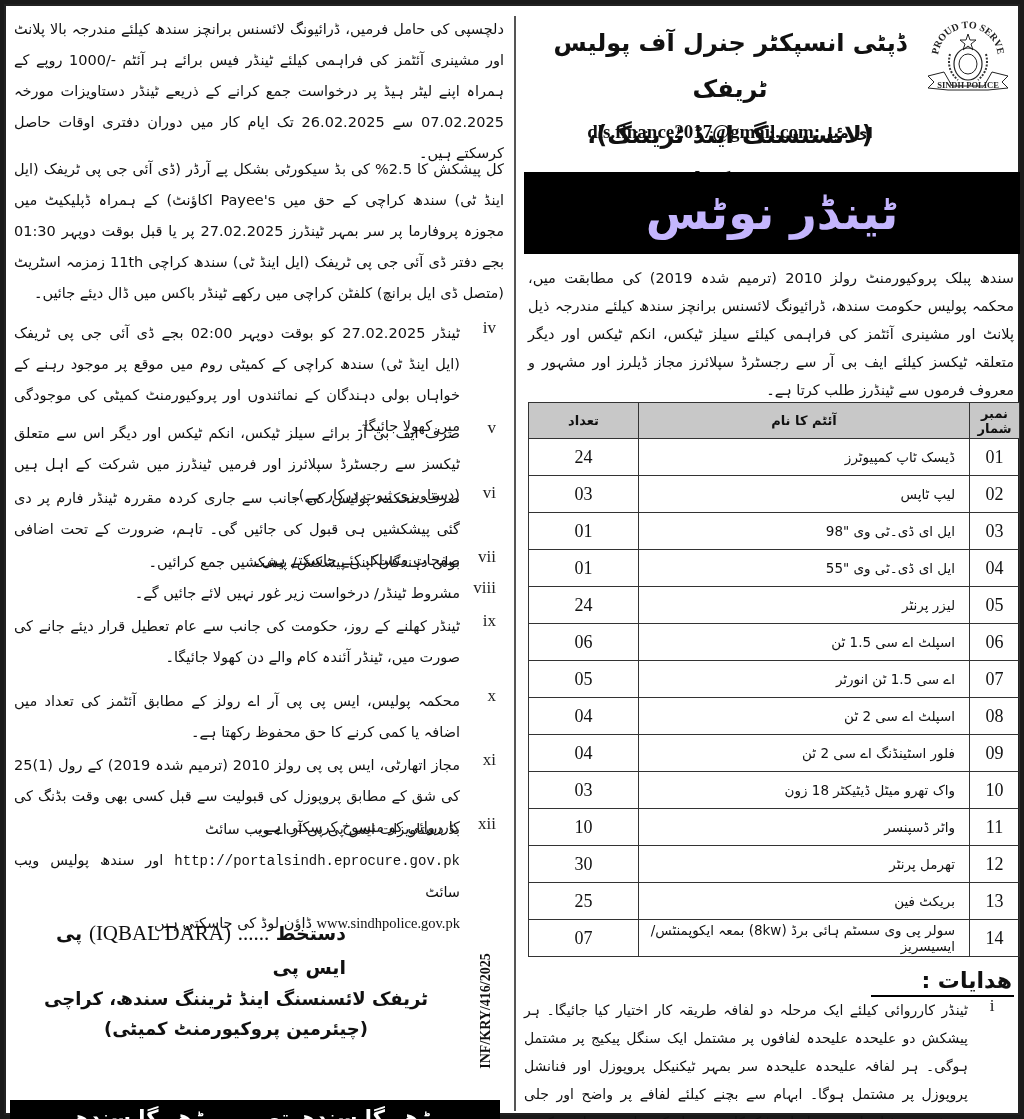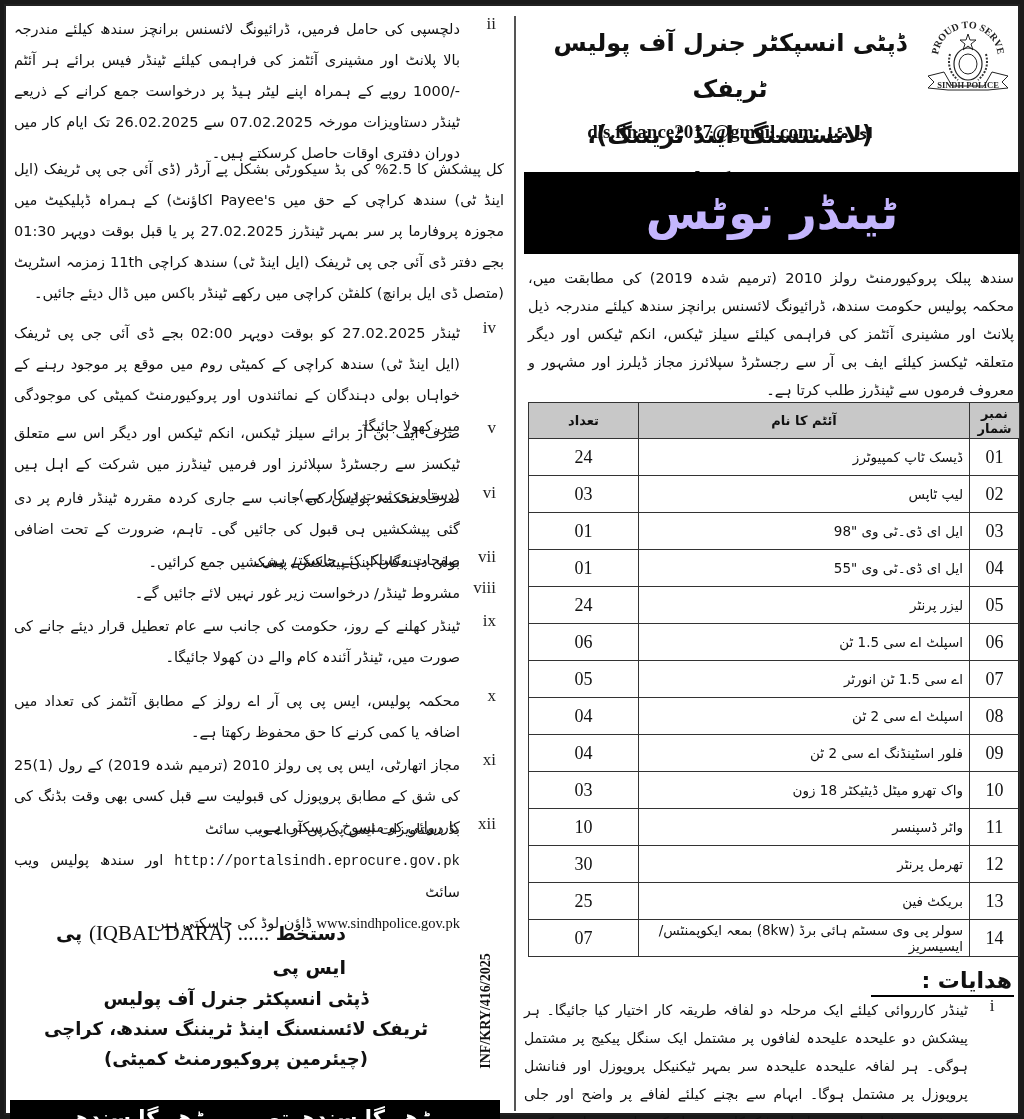--- a/index.html
+++ b/index.html
@@ -44,36 +44,35 @@
     direction: rtl; text-align: center; font-family: "DejaVu Sans", sans-serif; font-weight: bold; font-size: 46px; line-height: 82px; }
   .intro { position: absolute; left: 10px; top: 258px; width: 486px; direction: rtl; text-align: justify;
     font-family: "DejaVu Sans", sans-serif; font-size: 14.5px; line-height: 28px; }
 
   table.items { position: absolute; left: 10px; top: 396px; width: 492px; border-collapse: collapse; direction: rtl; }
   table.items th, table.items td { border: 1.5px solid #333; height: 37px; text-align: center; }
   table.items th { background: #c8c8c8; height: 36px; font-family: "DejaVu Sans", sans-serif; font-weight: bold; font-size: 13px; }
   table.items td.sn, table.items td.qty { text-align: center; font-family: "Liberation Serif", serif; font-size: 18px; }
   table.items td.sn { width: 50px; }
   table.items td.qty { width: 110px; }
-  table.items td.nm { text-align: right; padding-right: 6px; font-family: "DejaVu Sans", sans-serif; font-size: 13.5px; }
+  table.items td.nm { text-align: right; padding-right: 14px; font-family: "DejaVu Sans", sans-serif; font-size: 13.5px; }
 
   .instr-h { position: absolute; right: 6px; top: 950px; direction: rtl; font-family: "DejaVu Sans", sans-serif; font-weight: bold;
     font-size: 22px; border-bottom: 2px solid #000; padding: 12px 2px 2px 50px; }
   .instr { position: absolute; left: 6px; top: 990px; width: 492px; direction: rtl; display: flex; }
   .instr .num { width: 48px; flex: 0 0 48px; font-family: "Liberation Serif", serif; font-size: 17px; text-align: center; direction: ltr; }
   .instr .txt { flex: 1; font-family: "DejaVu Sans", sans-serif; font-size: 14px; line-height: 28px; text-align: justify; }
 </style>
 </head>
 <body>
 
 <div class="page">
 
   <div class="left">
     <div class="clause" style="top:8px;">
-      <div class="num"><span>ii</span></div>
       <div class="txt">دلچسپی کی حامل فرمیں، ڈرائیونگ لائسنس برانچز سندھ کیلئے مندرجہ بالا پلانٹ اور مشینری آئٹمز کی فراہمی کیلئے ٹینڈر فیس برائے ہر آئٹم -/1000 روپے کے ہمراہ اپنے لیٹر ہیڈ پر درخواست جمع کرانے کے ذریعے ٹینڈر دستاویزات مورخہ 07.02.2025 سے 26.02.2025 تک ایام کار میں دوران دفتری اوقات حاصل کرسکتے ہیں۔</div>
     </div>
     <div class="clause" style="top:148px;">
       <div class="txt">کل پیشکش کا 2.5% کی بڈ سیکورٹی بشکل پے آرڈر (ڈی آئی جی پی ٹریفک (ایل اینڈ ٹی) سندھ کراچی کے حق میں Payee's اکاؤنٹ) کے ہمراہ ڈپلیکیٹ میں مجوزہ پروفارما پر سر بمہر ٹینڈرز 27.02.2025 پر یا قبل بوقت دوپہر 01:30 بجے دفتر ڈی آئی جی پی ٹریفک (ایل اینڈ ٹی) سندھ کراچی 11th زمزمہ اسٹریٹ (متصل ڈی ایل برانچ) کلفٹن کراچی میں رکھے ٹینڈر باکس میں ڈال دیئے جائیں۔</div>
     </div>
     <div class="clause" style="top:312px;">
       <div class="num"><span>iv</span></div>
       <div class="txt">ٹینڈر 27.02.2025 کو بوقت دوپہر 02:00 بجے ڈی آئی جی پی ٹریفک (ایل اینڈ ٹی) سندھ کراچی کے کمیٹی روم میں موقع پر موجود رہنے کے خواہاں بولی دہندگان کے نمائندوں اور پروکیورمنٹ کمیٹی کی موجودگی میں کھولا جائیگا۔</div>
     </div>
     <div class="clause" style="top:412px;">
@@ -115,21 +114,20 @@
       </div>
     </div>
 
     <div class="sign">
       <div class="line1">
         <span>دستخط</span>
         <span class="lat">......</span>
         <span class="lat">(IQBAL DARA)</span>
         <span>پی ایس پی</span>
       </div>
-      <div class="ln">ڈپٹی انسپکٹر جنرل آف پولیس</div>
       <div class="ln">ٹریفک لائسنسنگ اینڈ ٹریننگ سندھ، کراچی</div>
       <div class="ln">(چیئرمین پروکیورمنٹ کمیٹی)</div>
     </div>
 
     <div class="ref">
         <span>INF/KRY/416/2025</span>
       </div>
     <div class="slogan">پڑھے گا سندھ تو ..... بڑھے گا سندھ</div>
   </div>
 

